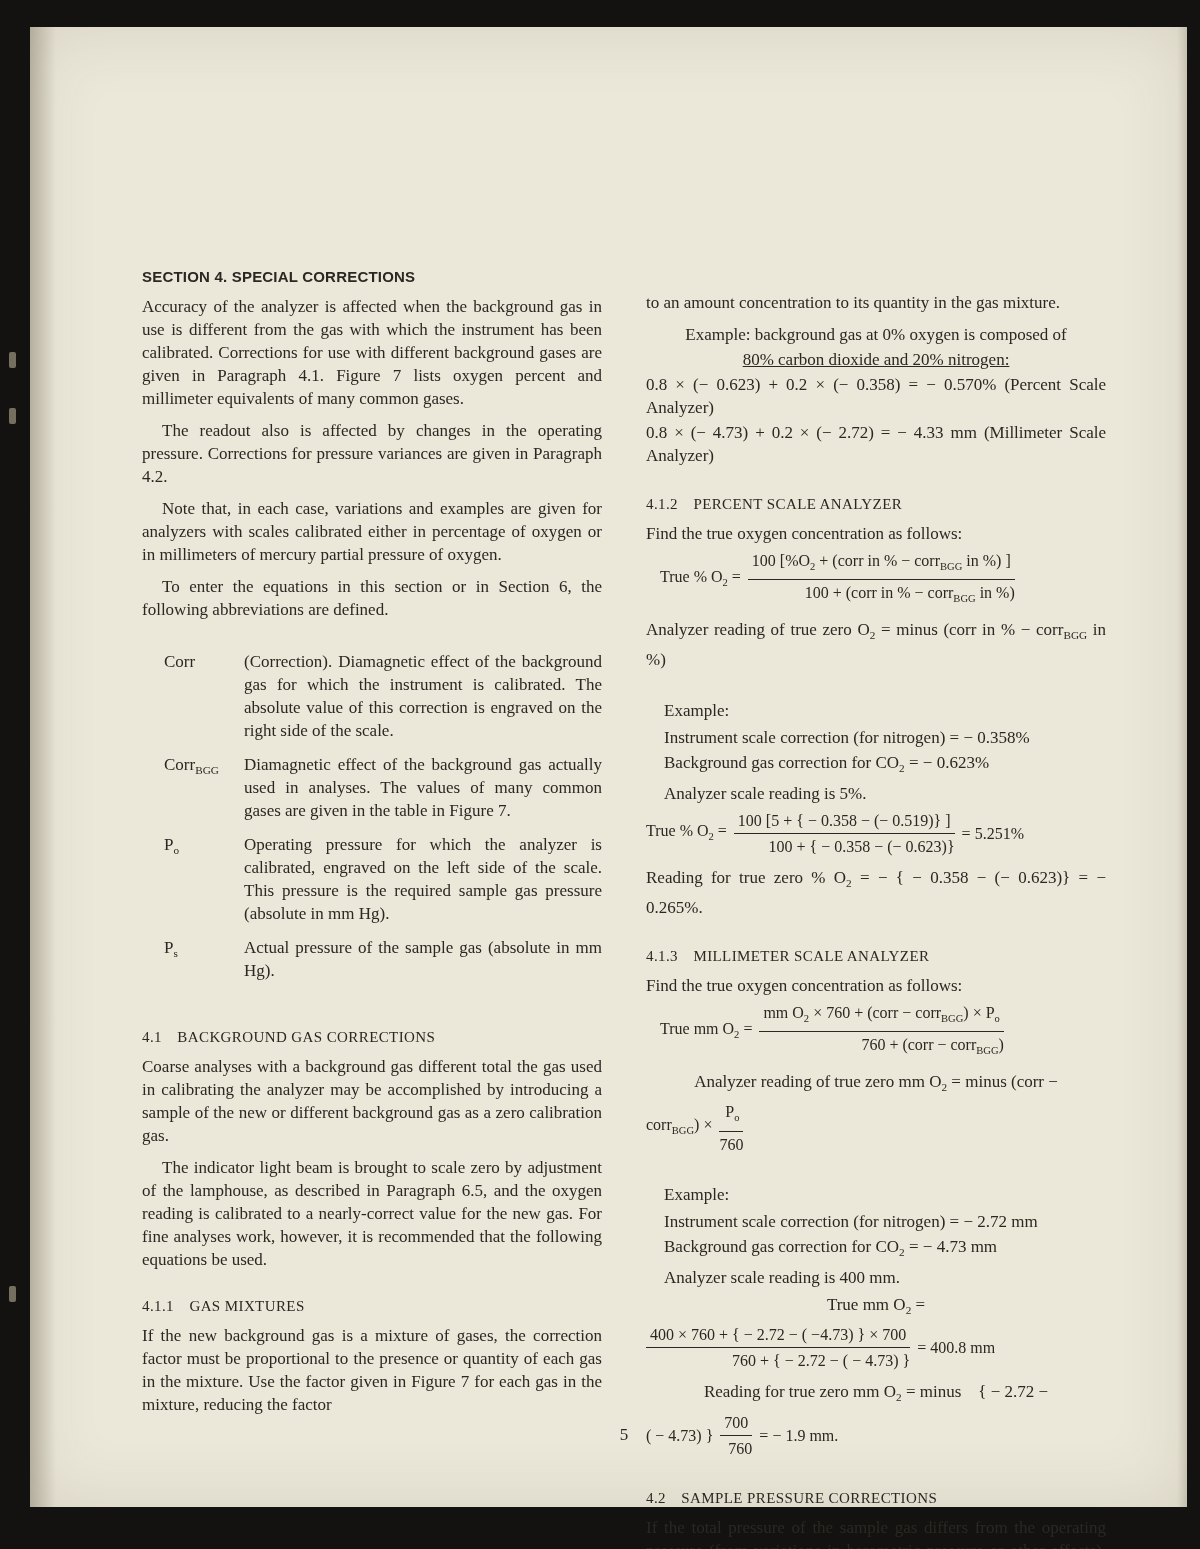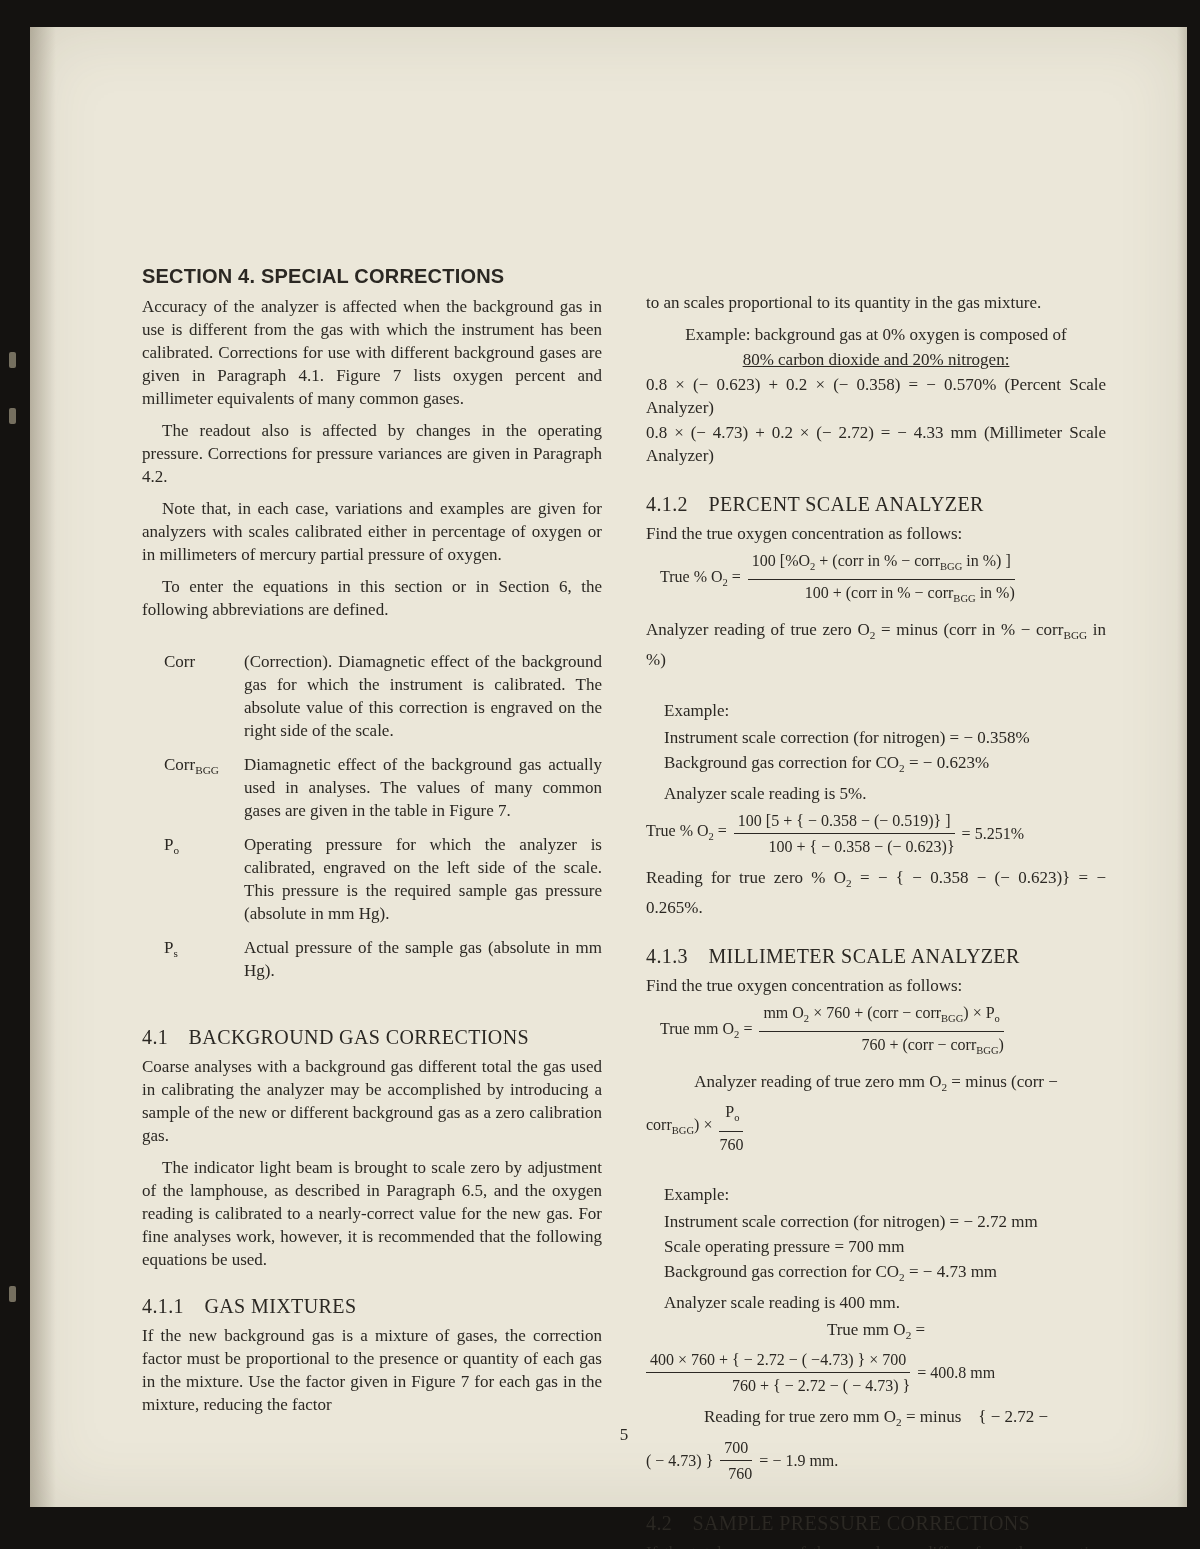--- a/index.html
+++ b/index.html
@@ -31,25 +31,25 @@
   .content {
     position: absolute; left: 112px; top: 238px; width: 964px;
     display: flex; gap: 44px;
   }
   .col { width: 460px; font-size: 17px; line-height: 23px; text-align: justify; }
   .col-right { padding-top: 26px; }
   p { margin: 0 0 9px 0; }
   p.indent { text-indent: 20px; }
   .sans-heading {
     font-family: "Liberation Sans", sans-serif; font-weight: bold;
-    font-size: 20px; letter-spacing: 0.2px;
+    font-size: 15px; letter-spacing: 0.2px;
     margin: 0 0 7px 0; text-align: left;
   }
   .serif-heading {
-    font-size: 20px; letter-spacing: 0.4px; font-weight: normal;
+    font-size: 15px; letter-spacing: 0.4px; font-weight: normal;
     margin: 24px 0 6px 0; text-align: left;
   }
   .def-list { margin: 29px 0 0 22px; }
   .def-item { display: flex; margin-bottom: 11px; }
   .def-term { width: 80px; flex: none; text-align: left; }
   .def-text { flex: 1; text-align: justify; }
   sub { font-size: 66%; }
   .eq { display: flex; align-items: center; gap: 7px; font-size: 16px; line-height: 21px; margin: 5px 0 9px 0; text-align: left; }
   .eq-indent { margin-left: 14px; }
   .frac { display: inline-block; vertical-align: middle; text-align: right; }
@@ -103,21 +103,21 @@
 
       <h3 class="serif-heading" style="margin-top:44px">4.1 BACKGROUND GAS CORRECTIONS</h3>
       <p>Coarse analyses with a background gas different total the gas used in calibrating the analyzer may be accomplished by introducing a sample of the new or different background gas as a zero calibration gas.</p>
       <p class="indent">The indicator light beam is brought to scale zero by adjustment of the lamphouse, as described in Paragraph 6.5, and the oxygen reading is calibrated to a nearly-correct value for the new gas. For fine analyses work, however, it is recommended that the following equations be used.</p>
 
       <h3 class="serif-heading">4.1.1 GAS MIXTURES</h3>
       <p>If the new background gas is a mixture of gases, the correction factor must be proportional to the presence or quantity of each gas in the mixture. Use the factor given in Figure 7 for each gas in the mixture, reducing the factor</p>
     </div>
 
     <div class="col col-right">
-      <p>to an scales proportional to its quantity in the gas mixture.</p>
+      <p>to an amount concentration to its quantity in the gas mixture.</p>
 
       <div class="eqline">Example: background gas at 0% oxygen is composed of</div>
       <div class="eqline hang2">80% carbon dioxide and 20% nitrogen:</div>
       <p class="calc">0.8 × (− 0.623) + 0.2 × (− 0.358) = − 0.570% (Percent Scale Analyzer)</p>
       <p class="calc">0.8 × (− 4.73) + 0.2 × (− 2.72) = − 4.33 mm (Millimeter Scale Analyzer)</p>
 
       <h3 class="serif-heading" style="margin-top:26px">4.1.2 PERCENT SCALE ANALYZER</h3>
       <p style="margin-bottom:3px">Find the true oxygen concentration as follows:</p>
 
       <div class="eq eq-indent">
@@ -162,21 +162,20 @@
         <span>corr<sub>BGG</sub>) ×</span>
         <span class="frac">
           <span class="num">P<sub>o</sub></span>
           <span class="den">760</span>
         </span>
       </div>
 
       <div class="ex-label">Example:</div>
       <div class="ex-block">
         <div class="ex-line">Instrument scale correction (for nitrogen) = − 2.72 mm</div>
-        <div class="ex-line">Scale operating pressure = 700 mm</div>
         <div class="ex-line">Background gas correction for CO<sub>2</sub> = − 4.73 mm</div>
         <div class="ex-line">Analyzer scale reading is 400 mm.</div>
       </div>
 
       <div class="center-line">True mm O<sub>2</sub> =</div>
       <div class="eq" style="margin-top:0">
         <span class="frac">
           <span class="num">400 × 760 + { − 2.72 − ( −4.73) } × 700</span>
           <span class="den">760 + { − 2.72 − ( − 4.73) }</span>
         </span>

